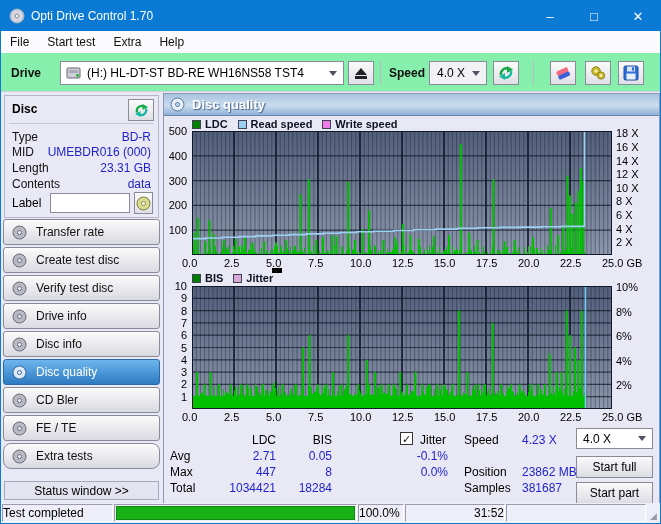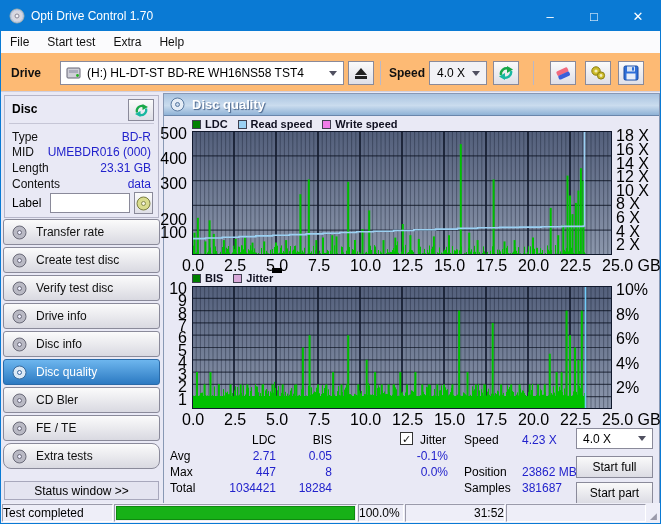--- a/index.html
+++ b/index.html
@@ -7,21 +7,21 @@
   .window{position:absolute;left:0;top:0;width:661px;height:524px;border:1px solid #0a7ad4;background:#e9e9f5;overflow:hidden;}
   
   .titlebar{position:absolute;left:0;top:0;width:100%;height:30px;background:#0a7ad4;display:flex;align-items:center;}
   .title-text{color:#fff;font-size:12px;margin-left:6px;}
   .caption{position:absolute;right:0;top:0;display:flex;height:30px;}
   .cap-btn{width:44px;height:30px;color:#fff;font-size:13px;display:flex;align-items:center;justify-content:center;}
   
   .menubar{position:absolute;left:0;top:30px;width:100%;height:22px;background:#fbfbfd;display:flex;align-items:center;padding-left:9px;}
   .menu-item{font-size:12px;padding:3px 10px 3px 0;margin-right:8px;color:#101010;}
   
-  .toolbar{position:absolute;left:0;top:52px;width:100%;height:39px;background:#fdba74;border-bottom:1px solid #cfcfdf;}
+  .toolbar{position:absolute;left:0;top:52px;width:100%;height:39px;background:#86efac;border-bottom:1px solid #cfcfdf;}
   .tb-label{position:absolute;font-size:12px;font-weight:bold;color:#101010;top:13px;}
   .combo{position:absolute;background:#fff;border:1px solid #8a8a9a;display:flex;align-items:center;font-size:12px;}
   .combo .chev{margin-left:auto;margin-right:6px;width:0;height:0;border-left:4px solid transparent;border-right:4px solid transparent;border-top:5px solid #505060;}
   .tb-btn{position:absolute;top:8px;width:26px;height:24px;background:linear-gradient(#fbfbfb,#dfdfe7);border:1px solid #8a8a9a;display:flex;align-items:center;justify-content:center;}
   .tb-sep{position:absolute;top:8px;width:1px;height:24px;background:#b8b8c8;}
   
   .sidebar{position:absolute;left:0;top:91px;width:161px;bottom:21px;background:#e9e9f5;}
   .disc-box{position:absolute;left:3px;top:3px;width:155px;height:123px;border:1px solid #b6b6c9;background:#e9e9f5;}
   .disc-head{position:absolute;left:7px;top:6px;font-size:12px;font-weight:bold;}
   .disc-sep{position:absolute;left:4px;right:4px;top:27px;height:1px;background:#c6c6d6;}
@@ -35,21 +35,21 @@
   .side-btn .sicon{margin:0 9px 0 8px;display:flex;}
   .side-btn.active{background:linear-gradient(#6db6ee,#2c7ac2);border-color:#2a6aa8;color:#fff;}
   .status-win-btn{position:absolute;left:3px;bottom:2px;width:155px;height:19px;border:1px solid #a8a8bc;background:#e4e4f0;font-size:12px;display:flex;align-items:center;justify-content:center;}
   .refresh-btn{position:absolute;right:4px;top:3px;width:26px;height:22px;background:linear-gradient(#fbfbfb,#dfdfe7);border:1px solid #8a8a9a;display:flex;align-items:center;justify-content:center;}
   
   .main{position:absolute;left:162px;top:92px;width:497px;height:411px;border:1px solid #8898b4;background:#e9e9f5;}
   .main-head{position:absolute;left:0;top:0;width:100%;height:22px;background:linear-gradient(#a9c3e0,#cadcee 55%,#8fb2d6);border-bottom:1px solid #6a86ab;display:flex;align-items:center;}
   .main-head .mh-text{color:#fff;font-weight:bold;font-size:13px;margin-left:7px;text-shadow:1px 1px 1px #47638a;}
   .legend{position:absolute;display:flex;align-items:center;font-size:11px;font-weight:bold;color:#101020;}
   .legend .sw{width:9px;height:9px;margin:0 4px 0 10px;border:1px solid #404050;}
-  .axis-lab{position:absolute;font-size:16px;color:#000;white-space:nowrap;}
+  .axis-lab{position:absolute;font-size:11px;color:#000;white-space:nowrap;}
   .plot-svg{position:absolute;left:28px;}
   .jitter-dash{position:absolute;width:10px;height:5px;background:#000;}
   
   .stats{position:absolute;left:0;top:333px;width:497px;height:78px;font-size:12px;}
   .st{position:absolute;white-space:nowrap;}
   .st.num{color:#2222cc;text-align:right;}
   .st.lab{color:#000;}
   .cbx{position:absolute;width:13px;height:13px;border:1px solid #333;background:#fff;font-size:11px;line-height:12px;text-align:center;color:#111;}
   .ctl-combo{position:absolute;left:412px;width:77px;height:21px;background:#fff;border:1px solid #8a8a9a;display:flex;align-items:center;font-size:12px;padding-left:6px;}
   .ctl-btn{position:absolute;left:412px;width:77px;height:22px;background:linear-gradient(#fafafa,#dcdce4);border:1px solid #8a8a9a;font-size:12px;display:flex;align-items:center;justify-content:center;}
@@ -459,21 +459,21 @@
           <line x1="380.5" y1="124" x2="380.5" y2="83.1" stroke="#00c000" stroke-width="2"></line>
           <line x1="383.9" y1="124" x2="383.9" y2="71.9" stroke="#00c000" stroke-width="2"></line>
           <line x1="386.4" y1="124" x2="386.4" y2="59.5" stroke="#00c000" stroke-width="2"></line>
           <line x1="388.9" y1="124" x2="388.9" y2="37.2" stroke="#00c000" stroke-width="2"></line>
           <line x1="391.4" y1="124" x2="391.4" y2="49.6" stroke="#00c000" stroke-width="2"></line>
           <line x1="0" y1="123.5" x2="393.5" y2="123.5" stroke="#e070e0" stroke-width="1" stroke-dasharray="3 2"></line>
           <path d="M0.0 107.6H13.4V107.0H30.2V106.3H47.0V105.6H63.8V104.9H80.6V104.2H97.4V103.6H114.2V102.9H131.0V102.2H147.8V101.5H164.6V100.8H181.4V100.2H201.6V99.5H221.8V98.8H243.6V98.1H265.4V97.4H285.6V96.7H307.4V96.4H327.6V96.1H349.4V95.7H369.6V95.4H391.4V95.0H392.5V0.7H393.5" stroke="#9bd0f2" stroke-width="1.6" fill="none"></path>
           <rect x="0.5" y="0.5" width="419" height="123" fill="none" stroke="#10182c"></rect>
         </svg>
         <div class="axis-lab" style="right: 472px; top: 130.2px;">100</div>
-        <div class="axis-lab" style="right: 472px; top: 105.4px; margin-top: 12px;">200</div>
+        <div class="axis-lab" style="right: 472px; top: 105.4px;">200</div>
         <div class="axis-lab" style="right: 472px; top: 80.6px;">300</div>
         <div class="axis-lab" style="right: 472px; top: 55.8px;">400</div>
         <div class="axis-lab" style="right: 472px; top: 31px;">500</div>
         <div class="axis-lab" style="left: 452px; top: 142.374px;">2 X</div>
         <div class="axis-lab" style="left: 452px; top: 128.747px;">4 X</div>
         <div class="axis-lab" style="left: 452px; top: 115.121px;">6 X</div>
         <div class="axis-lab" style="left: 452px; top: 101.495px;">8 X</div>
         <div class="axis-lab" style="left: 452px; top: 87.8681px;">10 X</div>
         <div class="axis-lab" style="left: 452px; top: 74.2418px;">12 X</div>
         <div class="axis-lab" style="left: 452px; top: 60.6154px;">14 X</div>

